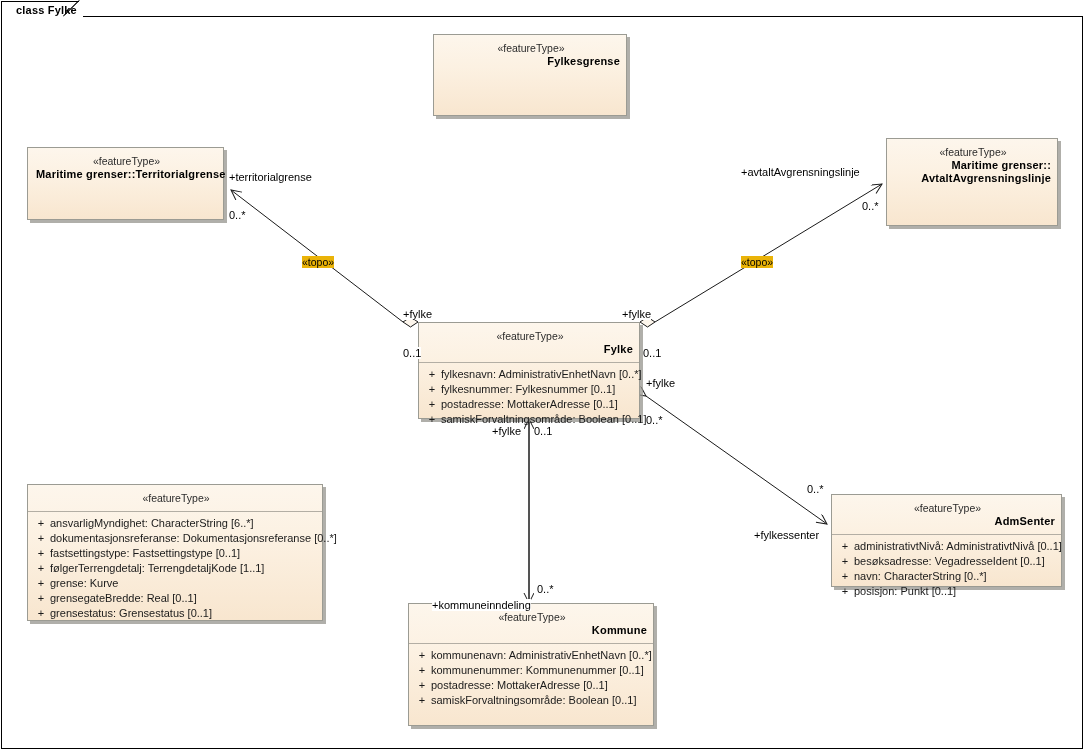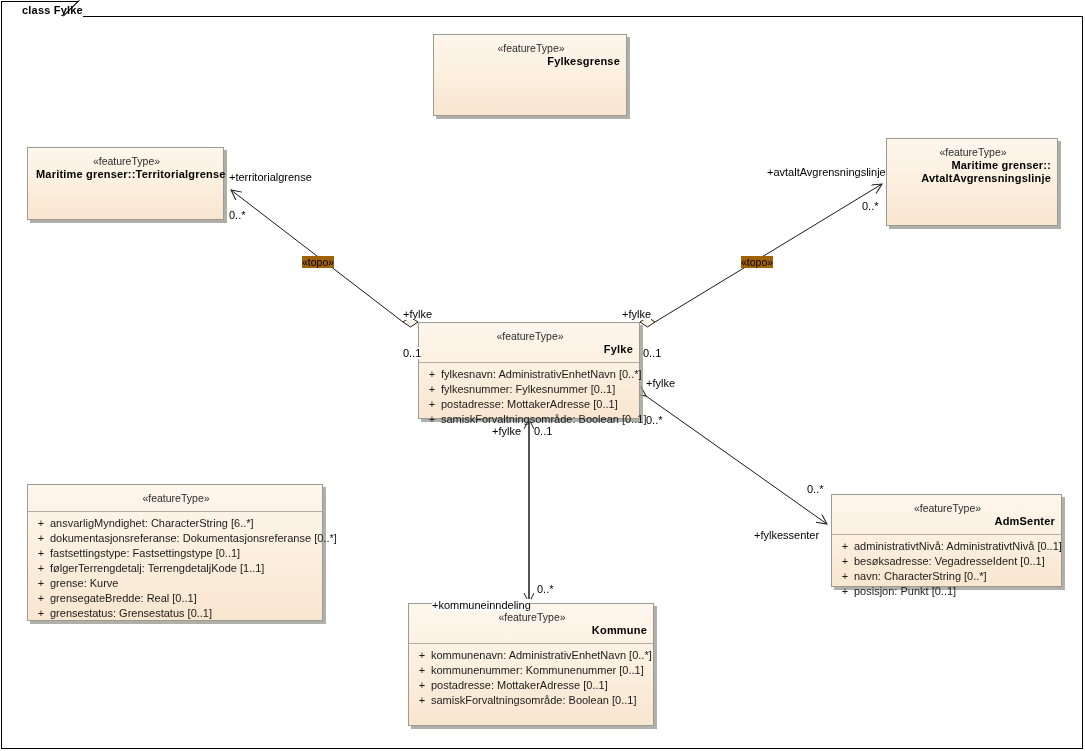--- a/index.html
+++ b/index.html
@@ -27,21 +27,21 @@
     position: absolute;
     left: 1px; top: 1px;
     height: 16px;
     width: 78px;
     border-top: 1px solid #000;
     border-left: 1px solid #000;
     background: #fff;
   }
   #tab-label {
     position: absolute;
-    left: 20px; top: 2px;
+    left: 14px; top: 2px;
     font-size: 11px;
     font-weight: bold;
     color: #000;
     white-space: nowrap;
     letter-spacing: .2px;
   }
   #tab-slant {
     position: absolute;
     left: 63px; top: 0px;
     width: 20px; height: 17px;
@@ -120,21 +120,21 @@
     color: #000;
     white-space: nowrap;
     background: #ffffff;
     line-height: 12px;
   }
   .stereolbl {
     position: absolute;
     font-size: 10.5px;
     color: #000;
     white-space: nowrap;
-    background: #a16207;
+    background: #eab308;
     line-height: 12px;
   }
 </style>
 </head>
 <body>
 
 <div id="canvas">
 
   <div id="frame"></div>
 
@@ -313,21 +313,21 @@
       </div>
     </div>
   </div>
 
   <div class="lbl" style="left:229px; top:171px;">+territorialgrense</div>
   <div class="lbl" style="left:229px; top:209px;">0..*</div>
   <div class="stereolbl" style="left:302px; top:256px;">«topo»</div>
   <div class="lbl" style="left:403px; top:308px;">+fylke</div>
   <div class="lbl" style="left:403px; top:347px;">0..1</div>
 
-  <div class="lbl" style="left:767px; top:166px;">+avtaltAvgrensningslinje</div>
+  <div class="lbl" style="left:741px; top:166px;">+avtaltAvgrensningslinje</div>
   <div class="lbl" style="left:862px; top:200px;">0..*</div>
   <div class="stereolbl" style="left:741px; top:256px;">«topo»</div>
   <div class="lbl" style="left:622px; top:308px;">+fylke</div>
   <div class="lbl" style="left:643px; top:347px;">0..1</div>
 
   <div class="lbl" style="left:646px; top:377px;">+fylke</div>
   <div class="lbl" style="left:646px; top:414px;">0..*</div>
   <div class="lbl" style="left:807px; top:483px;">0..*</div>
   <div class="lbl" style="left:754px; top:529px;">+fylkessenter</div>
 

